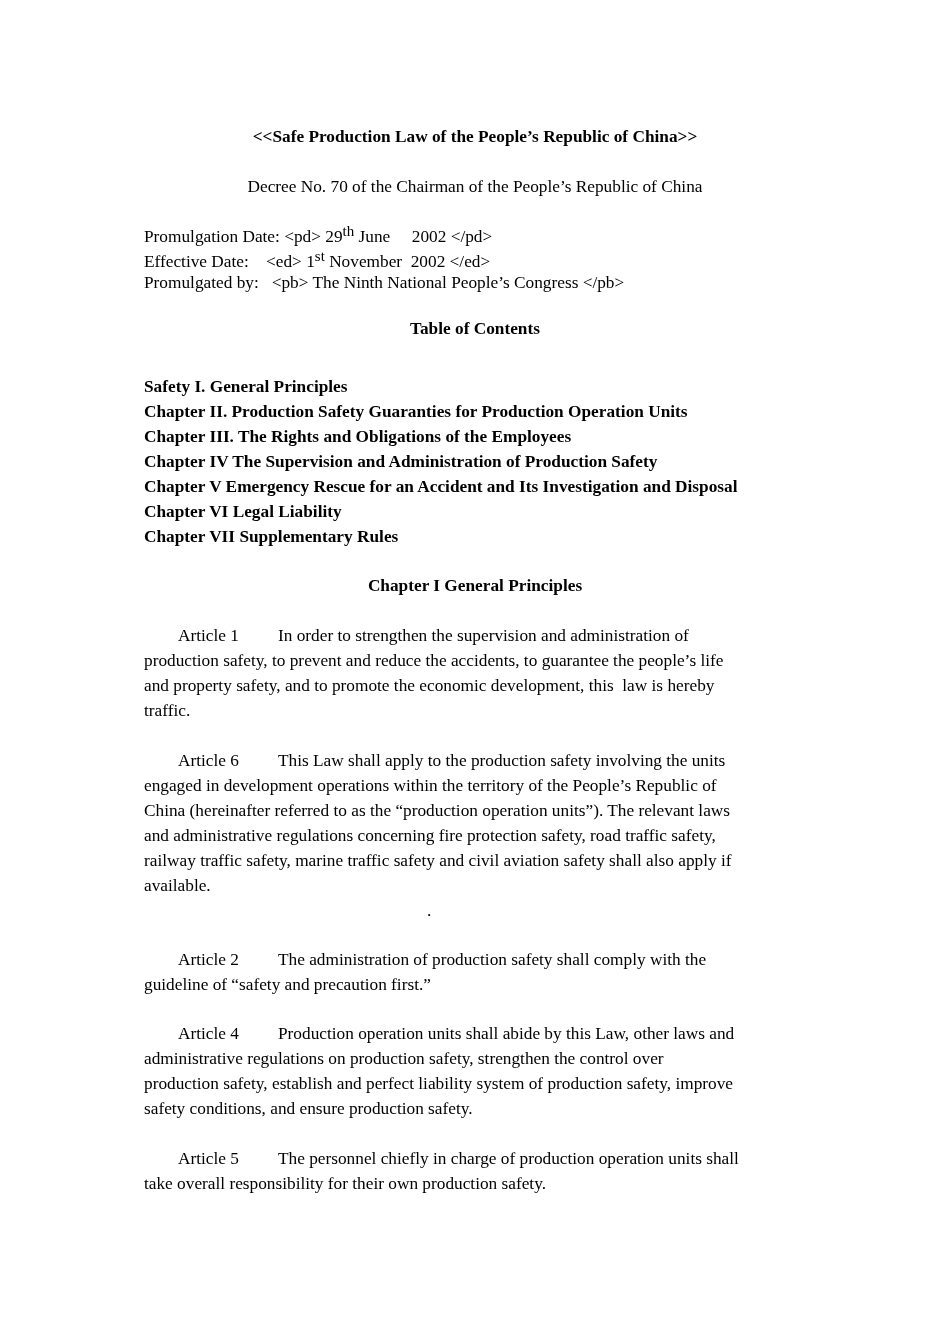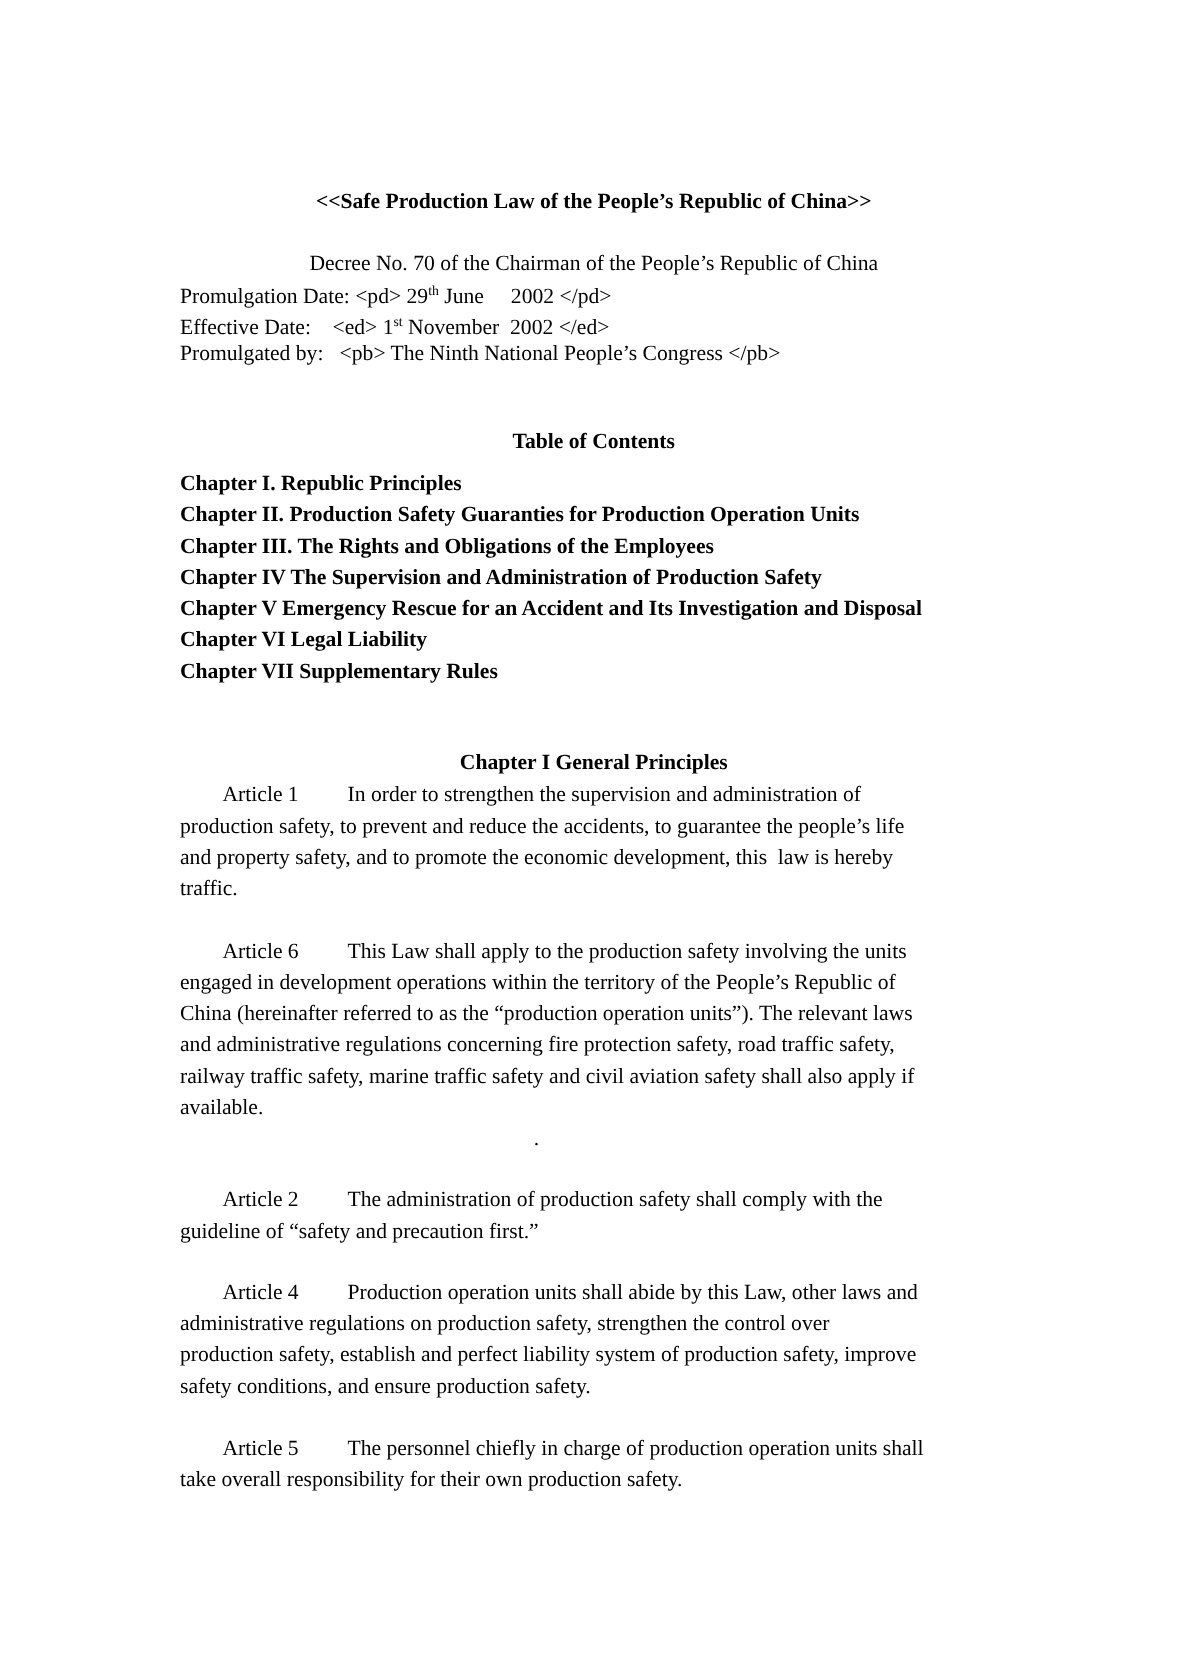--- a/index.html
+++ b/index.html
@@ -3,42 +3,42 @@
   <meta charset="utf-8">
   <style>
     html, body { margin: 0; padding: 0; background: #ffffff; }
     body {
       width: 950px; height: 1344px; position: relative; overflow: hidden;
       font-family: "Liberation Serif", "DejaVu Serif", serif;
       color: #000000; font-size: 17.3px;
     }
     .page { position: absolute; left: 144px; top: 0; width: 680px; }
     .line { position: absolute; left: 0; white-space: pre; line-height: 25px; height: 25px; }
-    .center { width: 662px; text-align: center; margin-top: 24px; }
+    .center { width: 662px; text-align: center; }
     .bold { font-weight: bold; }
-    sup { font-size: 11px; vertical-align: 6px; line-height: 0; }
+    sup { font-size: 15px; vertical-align: 6px; line-height: 0; }
     .indent { padding-left: 34px; }
     .art-label { display: inline-block; width: 100px; }
     .dot { position: absolute; left: 283px; }
   </style>
 </head>
 <body>
 
 <div class="page">
 
   <div class="line center bold" style="top:124px">&lt;&lt;Safe Production Law of the People’s Republic of China&gt;&gt;</div>
   <div class="line center" style="top:174px">Decree No. 70 of the Chairman of the People’s Republic of China</div>
 
   <div class="line" style="top:224px"><span>Promulgation Date: &lt;pd&gt; 29</span><sup>th</sup><span> June     2002 &lt;/pd&gt;</span></div>
   <div class="line" style="top:249px"><span>Effective Date:    &lt;ed&gt; 1</span><sup>st</sup><span> November  2002 &lt;/ed&gt;</span></div>
   <div class="line" style="top:270px">Promulgated by:   &lt;pb&gt; The Ninth National People’s Congress &lt;/pb&gt;</div>
 
   <div class="line center bold" style="top:316px">Table of Contents</div>
 
-  <div class="line bold" style="top:374px">Chapter I. Republic Principles</div>
+  <div class="line bold" style="top:374px">Safety I. General Principles</div>
   <div class="line bold" style="top:399px">Chapter II. Production Safety Guaranties for Production Operation Units</div>
   <div class="line bold" style="top:424px">Chapter III. The Rights and Obligations of the Employees</div>
   <div class="line bold" style="top:449px">Chapter IV The Supervision and Administration of Production Safety</div>
   <div class="line bold" style="top:474px">Chapter V Emergency Rescue for an Accident and Its Investigation and Disposal</div>
   <div class="line bold" style="top:499px">Chapter VI Legal Liability</div>
   <div class="line bold" style="top:524px">Chapter VII Supplementary Rules</div>
 
   <div class="line center bold" style="top:573px">Chapter I General Principles</div>
 
   <div class="line indent" style="top:623px"><span class="art-label">Article 1</span><span>In order to strengthen the supervision and administration of</span></div>

